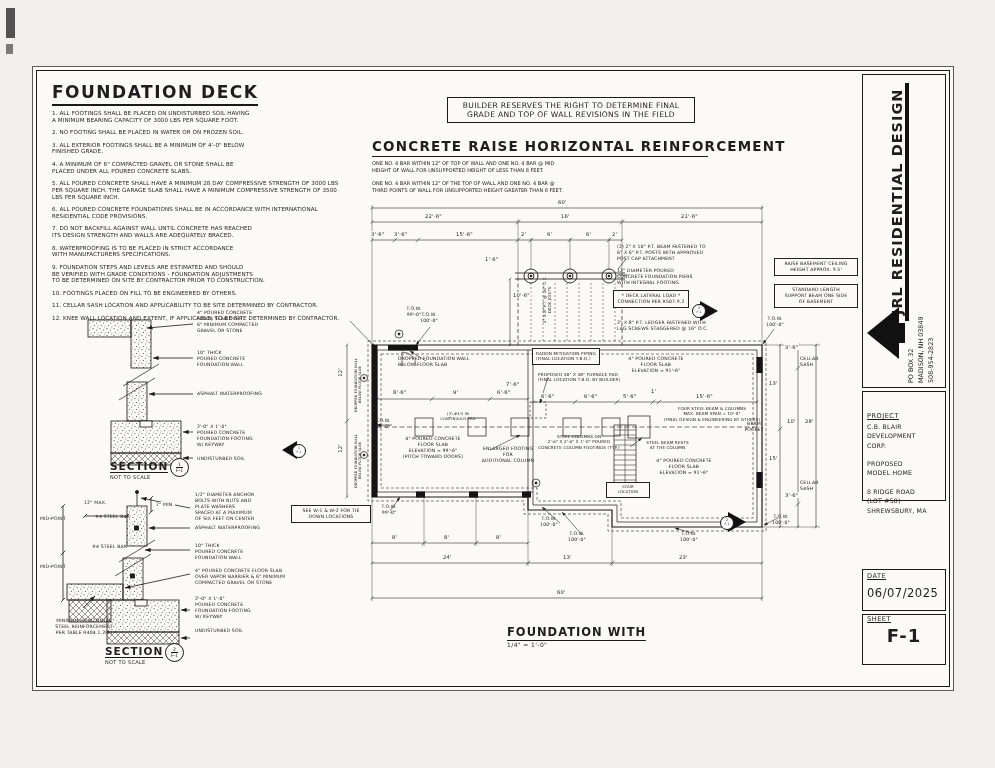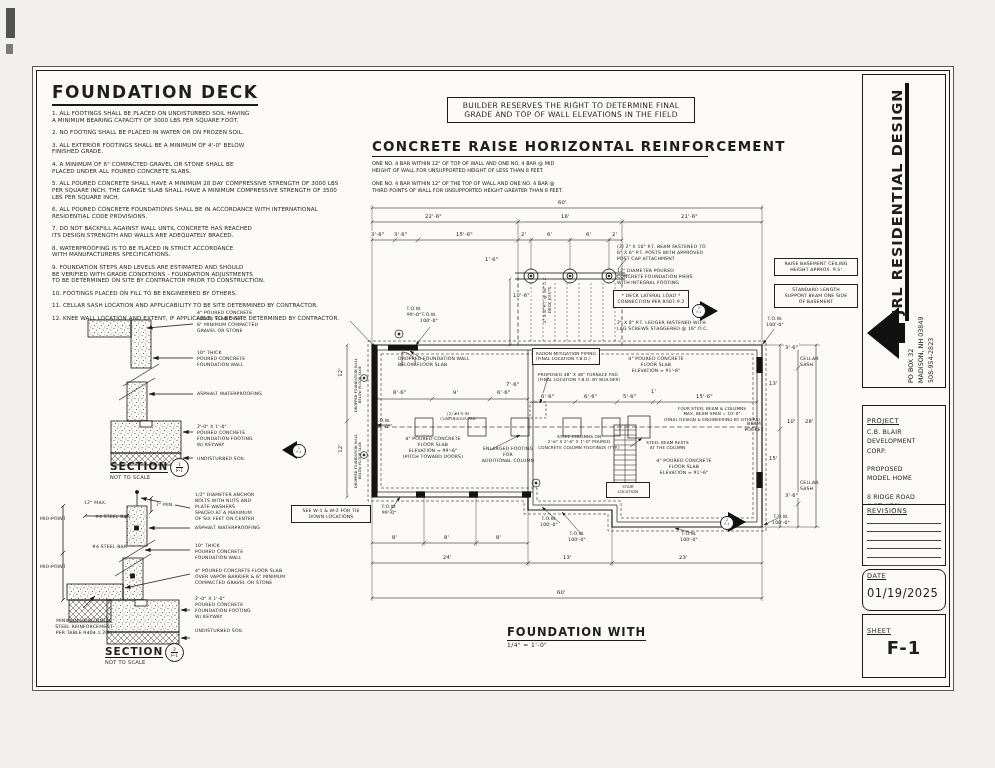--- a/index.html
+++ b/index.html
@@ -41,28 +41,28 @@
     font-size:4.6px;line-height:1.15;}
   .bubble .num{border-bottom:.8px solid #1a1a1a;padding:0 2px;}
   
   .tb{position:absolute;left:862px;top:74px;width:84px;height:607px;}
   .tb-box{position:absolute;left:0;width:84px;border:1.1px solid #1a1a1a;background:#fbfaf7;box-sizing:border-box;}
   .tb-logo{top:0;height:314px;}
   .jrl{position:absolute;right:40px;top:10px;height:230px;font-size:14.5px;font-weight:bold;letter-spacing:1px;white-space:nowrap;}
   .jrl-bar{position:absolute;right:36px;top:8px;width:4px;height:238px;background:#111;}
   .tb-addr{position:absolute;right:8px;top:120px;height:188px;font-size:6.4px;line-height:1.55;white-space:pre-line;}
   .tb-arrow{position:absolute;left:2px;top:218px;}
-  .tb-project{top:331px;height:110px;padding:11px 4px;}
+  .tb-project{top:317px;height:110px;padding:20px 4px;}
   .tb-label{font-size:6.6px;letter-spacing:.5px;text-decoration:underline;}
   .tb-project-body{font-size:6.2px;line-height:1.5;white-space:pre-line;margin-top:2px;letter-spacing:.2px;}
   .tb-rev{top:430px;height:62px;padding:2px 4px;}
   .rev-line{border-bottom:.8px solid #444;height:7.5px;}
-  .tb-date{top:495px;height:42px;padding:2px 4px;border-radius:8px;}
+  .tb-date{top:495px;height:42px;padding:2px 4px;}
   .tb-date-val{font-size:11.5px;letter-spacing:.5px;margin-top:6px;font-weight:500;}
-  .tb-sheet{top:540px;height:64px;padding:12px 4px;}
+  .tb-sheet{top:540px;height:51px;padding:0 4px;}
   .tb-sheet-val{font-size:18px;font-weight:bold;text-align:center;letter-spacing:1px;margin-top:2px;}
   
   .secmark{position:absolute;}
   .secmark .tri-l{width:0;height:0;border-right:15px solid #111;border-top:9px solid transparent;border-bottom:9px solid transparent;}
   .mark-bubble{position:absolute;width:12px;height:12px;border:.9px solid #111;border-radius:50%;
     background:#fff;font-size:3.2px;line-height:1.1;display:flex;flex-direction:column;
     align-items:center;justify-content:center;white-space:pre-line;text-align:center;}
   .scan-mark{position:absolute;background:#2b2b2b;}
   svg{position:absolute;overflow:visible;}
 </style>
@@ -114,21 +114,21 @@
 WITH MANUFACTURERS SPECIFICATIONS.</div>
   <div class="note-item">9. FOUNDATION STEPS AND LEVELS ARE ESTIMATED AND SHOULD
 BE VERIFIED WITH GRADE CONDITIONS - FOUNDATION ADJUSTMENTS
 TO BE DETERMINED ON SITE BY CONTRACTOR PRIOR TO CONSTRUCTION.</div>
   <div class="note-item">10. FOOTINGS PLACED ON FILL TO BE ENGINEERED BY OTHERS.</div>
   <div class="note-item">11. CELLAR SASH LOCATION AND APPLICABILITY TO BE SITE DETERMINED BY CONTRACTOR.</div>
   <div class="note-item">12. KNEE WALL LOCATION AND EXTENT, IF APPLICABLE, TO BE SITE DETERMINED BY CONTRACTOR.</div>
 </div>
 
 <div class="builder-box">BUILDER RESERVES THE RIGHT TO DETERMINE FINAL
-GRADE AND TOP OF WALL ELEVATIONS IN THE FIELD</div>
+GRADE AND TOP OF WALL REVISIONS IN THE FIELD</div>
 <div class="h-reinf">CONCRETE RAISE HORIZONTAL REINFORCEMENT</div>
 <div class="reinf-p" style="top:160px;">ONE NO. 4 BAR WITHIN 12" OF TOP OF WALL AND ONE NO. 4 BAR @ MID
 HEIGHT OF WALL FOR UNSUPPORTED HEIGHT OF LESS THAN 8 FEET.</div>
 <div class="reinf-p" style="top:180px;">ONE NO. 4 BAR WITHIN 12" OF THE TOP OF WALL AND ONE NO. 4 BAR @
 THIRD POINTS OF WALL FOR UNSUPPORTED HEIGHT GREATER THAN 8 FEET.</div>
 
 <svg style="left:85px;top:306px;" width="180" height="175" viewBox="0 0 180 175">
   <g stroke="#1a1a1a" stroke-width=".8" fill="none">
     <rect x="3" y="14" width="43" height="17" fill="url(#stip)"></rect>
     <rect x="46" y="14" width="20" height="48" fill="url(#stip)"></rect>
@@ -510,30 +510,21 @@
 DEVELOPMENT
 CORP.
 
 PROPOSED
 MODEL HOME
 
 8 RIDGE ROAD
 (LOT #58)
 SHREWSBURY, MA</div>
   </div>
-  <div class="tb-box tb-rev">
-    <div class="tb-label">REVISIONS</div>
-    <div class="rev-line"></div>
-    <div class="rev-line"></div>
-    <div class="rev-line"></div>
-    <div class="rev-line"></div>
-    <div class="rev-line"></div>
-    <div class="rev-line"></div>
-  </div>
   <div class="tb-box tb-date">
     <div class="tb-label">DATE</div>
-    <div class="tb-date-val">01/19/2025</div>
+    <div class="tb-date-val">06/07/2025</div>
   </div>
   <div class="tb-box tb-sheet">
     <div class="tb-label">SHEET</div>
     <div class="tb-sheet-val">F-1</div>
   </div>
 </div>
 
 </body></html>

